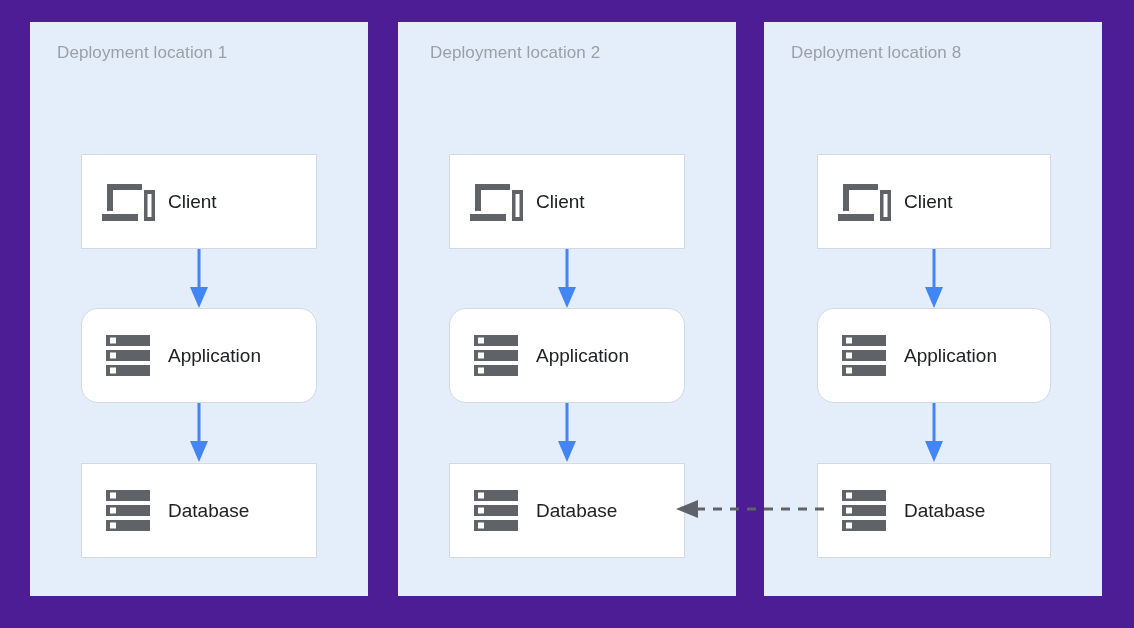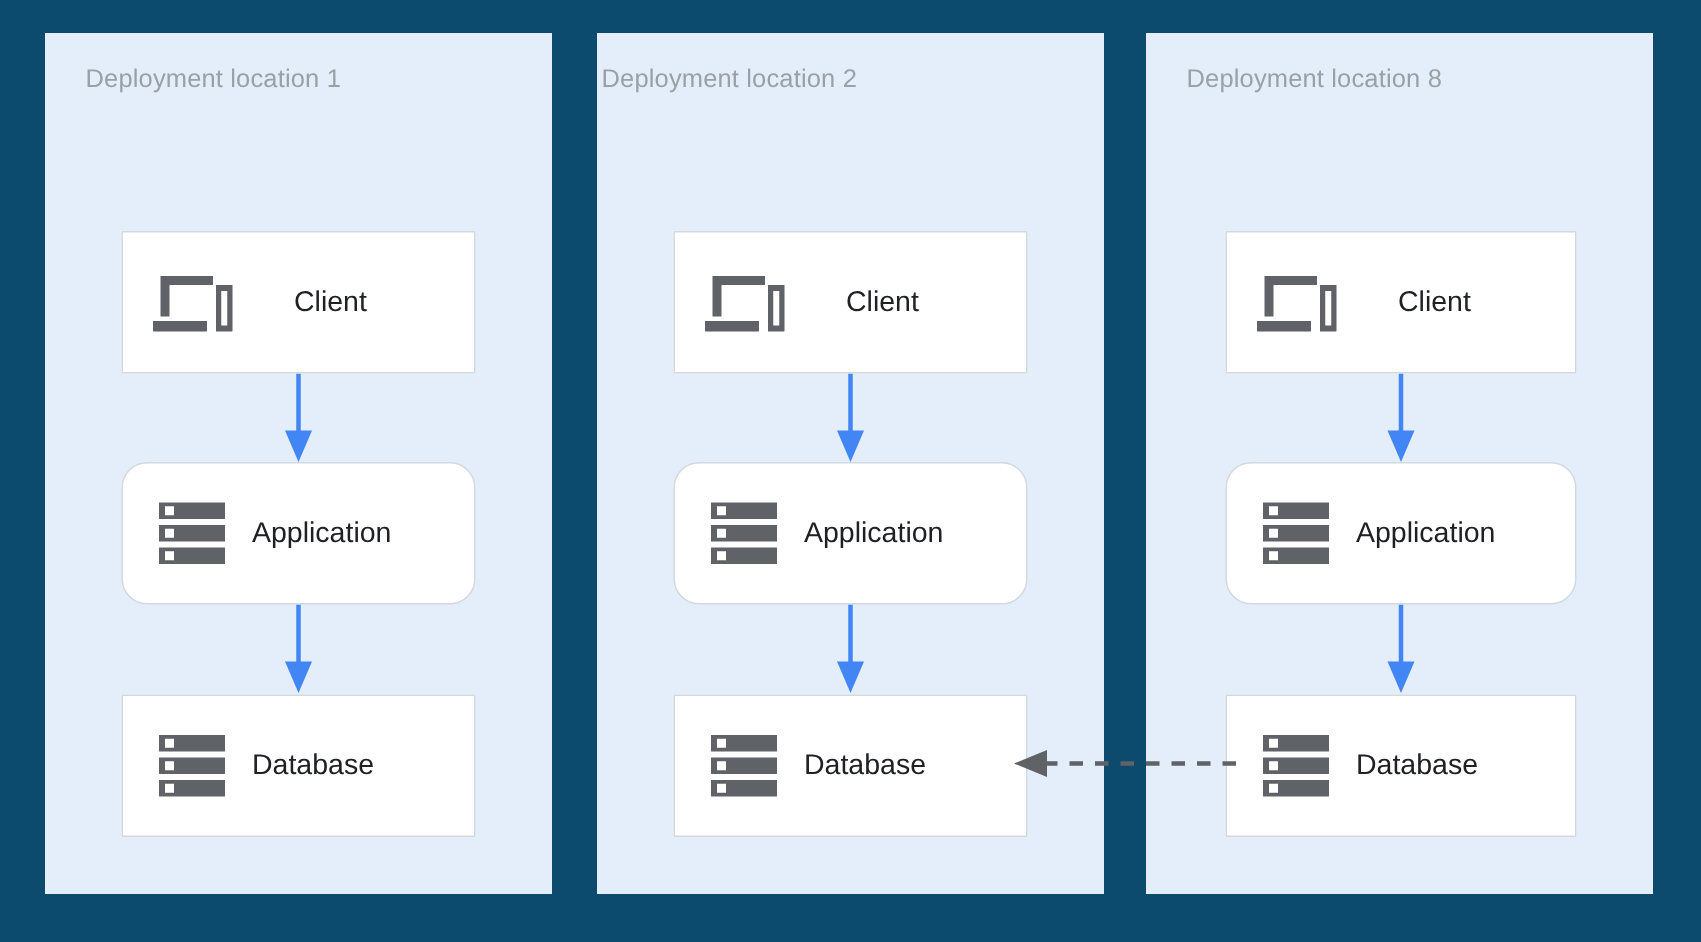--- a/index.html
+++ b/index.html
@@ -13,21 +13,21 @@
     height: 628px;
     font-family: "Liberation Sans", "DejaVu Sans", sans-serif;
     overflow: hidden;
     position: relative;
   }
 
   #canvas {
     position: relative;
     width: 1134px;
     height: 628px;
-    background: #0c4a6e;
+    background: #4c1d95;
   }
 
   
   .zone {
     position: absolute;
     background: #e4eefb;
     top: 22px;
     height: 574px;
   }
   .zone-1 { left: 30px;  width: 338px; }
@@ -37,21 +37,21 @@
   .zone-title {
     position: absolute;
     top: 42px;
     font-size: 17px;
     line-height: 22px;
     color: #9aa0a6;
     letter-spacing: 0.1px;
     white-space: nowrap;
   }
   .zone-title-1 { left: 57px; }
-  .zone-title-2 { left: 401px; text-align: right; }
+  .zone-title-2 { left: 430px; text-align: right; }
   .zone-title-3 { left: 791px; }
 
   
   .node {
     position: absolute;
     background: #ffffff;
     border: 1px solid #d3d9de;
     box-sizing: border-box;
     display: flex;
     flex-direction: row;
@@ -75,21 +75,21 @@
     margin-left: 8px;
   }
 
   
   .n1 { left: 81px;  width: 236px; }
   
   .n2 { left: 449px; width: 236px; }
   
   .n3 { left: 817px; width: 234px; }
 
-  .row-client { top: 154px; gap: 28px; }
+  .row-client { top: 154px; }
   .row-app    { top: 308px; border-radius: 17px; }
   .row-db     { top: 463px; text-align: center; }
 
   
   .icon-client { display: block; }
   .icon-server { display: block; }
 
   
   .arrow-v {
     position: absolute;

